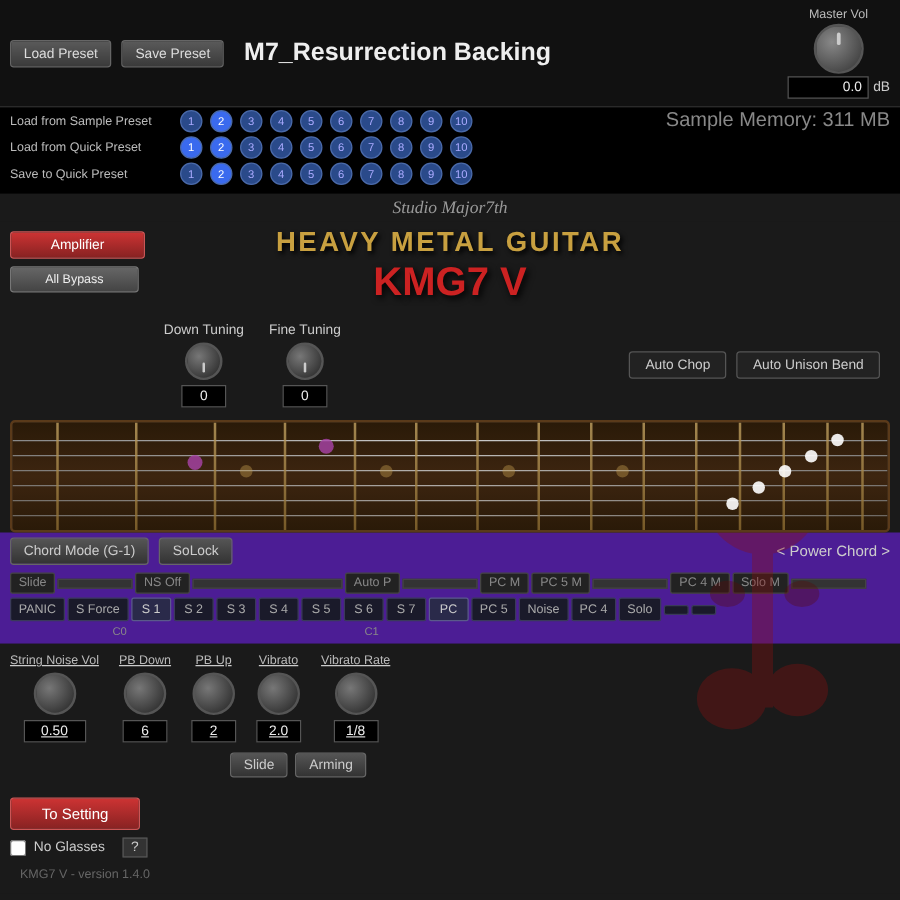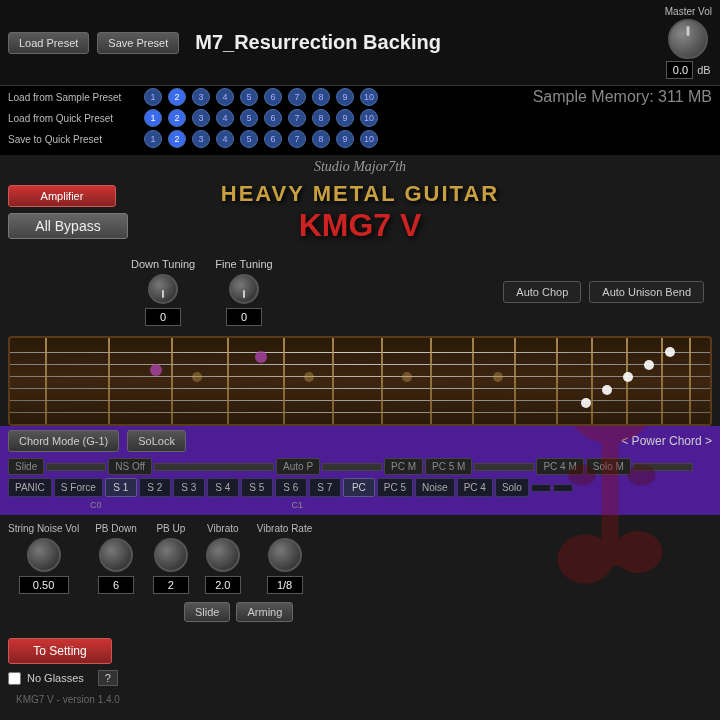--- a/index.html
+++ b/index.html
@@ -77,21 +77,21 @@
     .db-input-wrap {
       display: flex;
       align-items: center;
       gap: 4px;
     }
 
     .db-input {
       background: #000;
       border: 1px solid #555;
       color: #eee;
-      width: 27px;
+      width: 65px;
       padding: 2px 4px;
       font-size: 11px;
       text-align: right;
     }
 
     .preset-rows {
       background: #000000;
       padding: 2px 8px 4px;
     }
 
@@ -190,22 +190,22 @@
       text-align: center;
     }
 
     .btn-gray {
       background: linear-gradient(180deg, #666, #444);
       border: 1px solid #777;
       color: #eee;
       padding: 4px 16px;
       border-radius: 3px;
       cursor: pointer;
-      font-size: 14px;
-      width: 120px;
+      font-size: 10px;
+      width: 103px;
       text-align: center;
     }
 
     .tuning-section {
       display: flex;
       gap: 20px;
       padding: 6px 8px;
       align-items: flex-end;
     }
 
@@ -389,20 +389,21 @@
       font-size: 9px;
       text-align: center;
     }
 
     .params-row {
       display: flex;
       align-items: flex-end;
       gap: 16px;
       padding: 8px;
       background: #1a1a1a;
+      text-decoration: underline;
     }
 
     .param-group {
       display: flex;
       flex-direction: column;
       align-items: center;
       gap: 4px;
     }
 
     .param-label {

